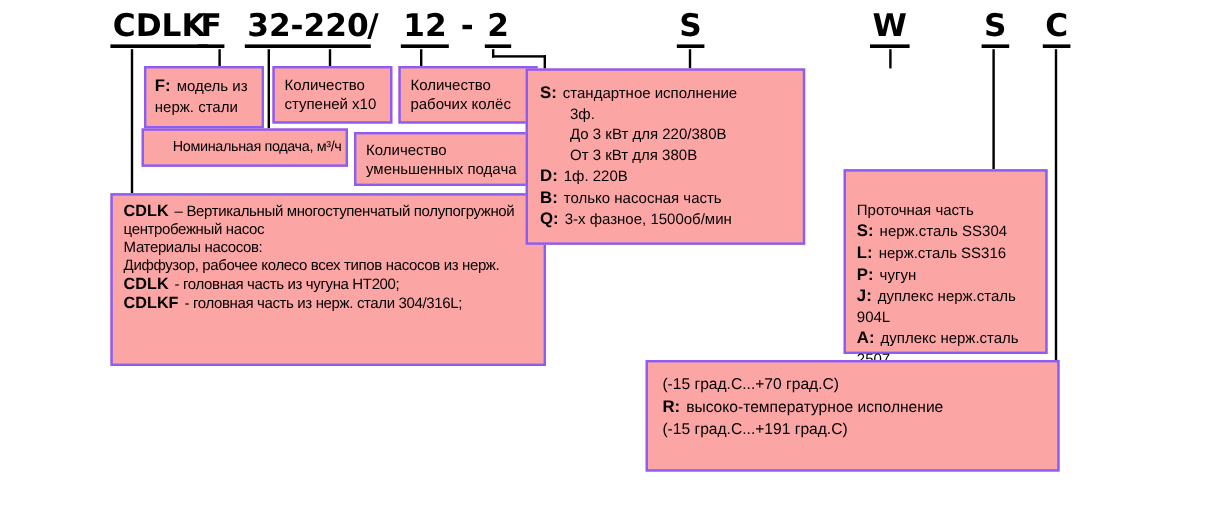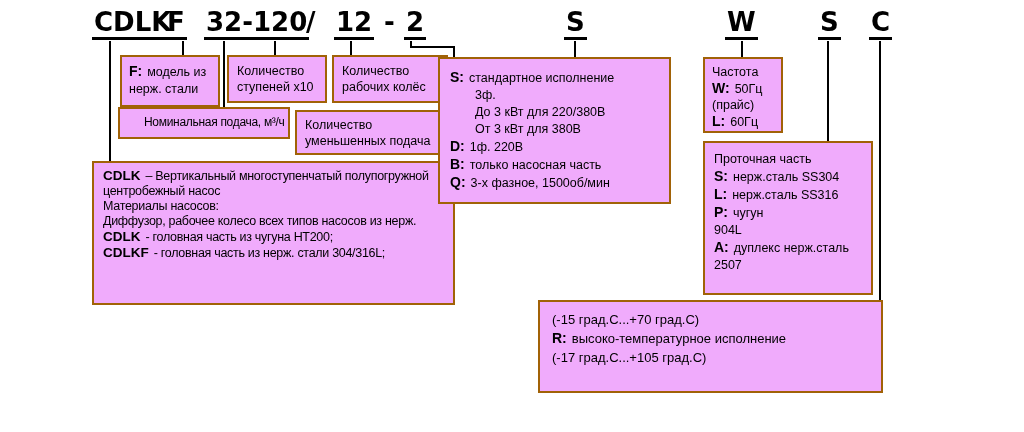--- a/index.html
+++ b/index.html
@@ -11,47 +11,47 @@
   .code-seg{
     position:absolute;top:8px;font-family:"DejaVu Sans",sans-serif;
     font-weight:bold;font-size:26px;line-height:28px;color:#000;white-space:nowrap;
   }
   .code-seg.u{border-bottom:3px solid #000;padding:0 2px 1px 2px;margin-left:-2px;}
   
   .vline{position:absolute;width:2px;background:#000;}
   .hline{position:absolute;height:2px;background:#000;}
   
   .box{
-    position:absolute;border:2px solid #a16207;background:#f0abfc;box-sizing:border-box;
+    position:absolute;border:2px solid #8b5cf6;background:#fca5a5;box-sizing:border-box;
     font-size:12.5px;line-height:16px;
   }
   .box .line{white-space:nowrap;}
   .key{font-weight:bold;font-size:14px;margin-right:5px;}
   .indent{padding-left:25px;}
   
   #box-f-model{left:120px;top:55px;width:100px;height:52px;padding:6px 7px;line-height:17px;white-space:normal;}
   #box-stage-count{left:227px;top:55px;width:100px;height:48px;padding:6px 8px;}
   #box-impeller-count{left:332px;top:55px;width:116px;height:48px;padding:6px 8px;}
   #box-nominal-flow{left:118px;top:107px;width:172px;height:32px;padding:5px 24px;font-size:12px;letter-spacing:-0.3px;}
   #box-reduced{left:295px;top:110px;width:162px;height:45px;padding:5px 8px;}
   #box-cdlk-desc{left:92px;top:161px;width:363px;height:144px;padding:5px 9px;line-height:15px;letter-spacing:-0.3px;}
   #box-cdlk-desc .key{font-size:13.5px;margin-right:5px;letter-spacing:0;}
   #box-power{left:438px;top:57px;width:233px;height:147px;padding:10px 10px;line-height:17px;}
   #box-frequency{left:703px;top:57px;width:80px;height:76px;padding:5px 7px;line-height:16px;}
-  #box-flow-part{left:703px;top:141px;width:170px;height:154px;padding:8px 9px;line-height:17px;}
+  #box-flow-part{left:703px;top:141px;width:170px;height:154px;padding:24px 9px;line-height:17px;}
   #box-temperature{left:538px;top:300px;width:345px;height:93px;padding:8px 12px;line-height:19px;font-size:13px;}
 </style>
 </head>
 <body>
 
 <div id="canvas">
 
   <span class="code-seg u" style="left:94px">CDLK</span>
   <span class="code-seg u" style="left:167px">F</span>
-  <span class="code-seg u" style="left:206px">32-120</span>
+  <span class="code-seg u" style="left:206px">32-220</span>
   <span class="code-seg" style="left:306px">/</span>
   <span class="code-seg u" style="left:336px">12</span>
   <span class="code-seg" style="left:384px">-</span>
   <span class="code-seg u" style="left:406px">2</span>
   <span class="code-seg u" style="left:566px">S</span>
   <span class="code-seg u" style="left:727px">W</span>
   <span class="code-seg u" style="left:820px">S</span>
   <span class="code-seg u" style="left:871px">C</span>
 
   <div class="vline" style="left:109px;top:41px;height:120px"></div>
@@ -102,36 +102,31 @@
   <div class="box" id="box-power">
     <div class="line"><b class="key">S:</b><span>стандартное исполнение</span></div>
     <div class="line indent"><span>3ф.</span></div>
     <div class="line indent"><span>До 3 кВт для 220/380В</span></div>
     <div class="line indent"><span>От 3 кВт для 380В</span></div>
     <div class="line"><b class="key">D:</b><span>1ф. 220В</span></div>
     <div class="line"><b class="key">B:</b><span>только насосная часть</span></div>
     <div class="line"><b class="key">Q:</b><span>3-х фазное, 1500об/мин</span></div>
   </div>
 
-  <div class="box" id="box-frequency">
-    <div class="line">Частота</div>
-    <div class="line"><b class="key">W:</b><span>50Гц</span></div>
-    <div class="line"><span>(прайс)</span></div>
-    <div class="line"><b class="key">L:</b><span>60Гц</span></div>
-  </div>
 
   <div class="box" id="box-flow-part">
     <div class="line">Проточная часть</div>
     <div class="line"><b class="key">S:</b><span>нерж.сталь SS304</span></div>
     <div class="line"><b class="key">L:</b><span>нерж.сталь SS316</span></div>
     <div class="line"><b class="key">P:</b><span>чугун</span></div>
+    <div class="line"><b class="key">J:</b><span>дуплекс нерж.сталь</span></div>
     <div class="line"><span>904L</span></div>
     <div class="line"><b class="key">A:</b><span>дуплекс нерж.сталь</span></div>
     <div class="line"><span>2507</span></div>
   </div>
 
   <div class="box" id="box-temperature">
     <div class="line"><span>(-15 град.C...+70 град.C)</span></div>
     <div class="line"><b class="key">R:</b><span>высоко-температурное исполнение</span></div>
-    <div class="line"><span>(-17 град.C...+105 град.C)</span></div>
+    <div class="line"><span>(-15 град.C...+191 град.C)</span></div>
   </div>
 
 </div>
 
 </body></html>

